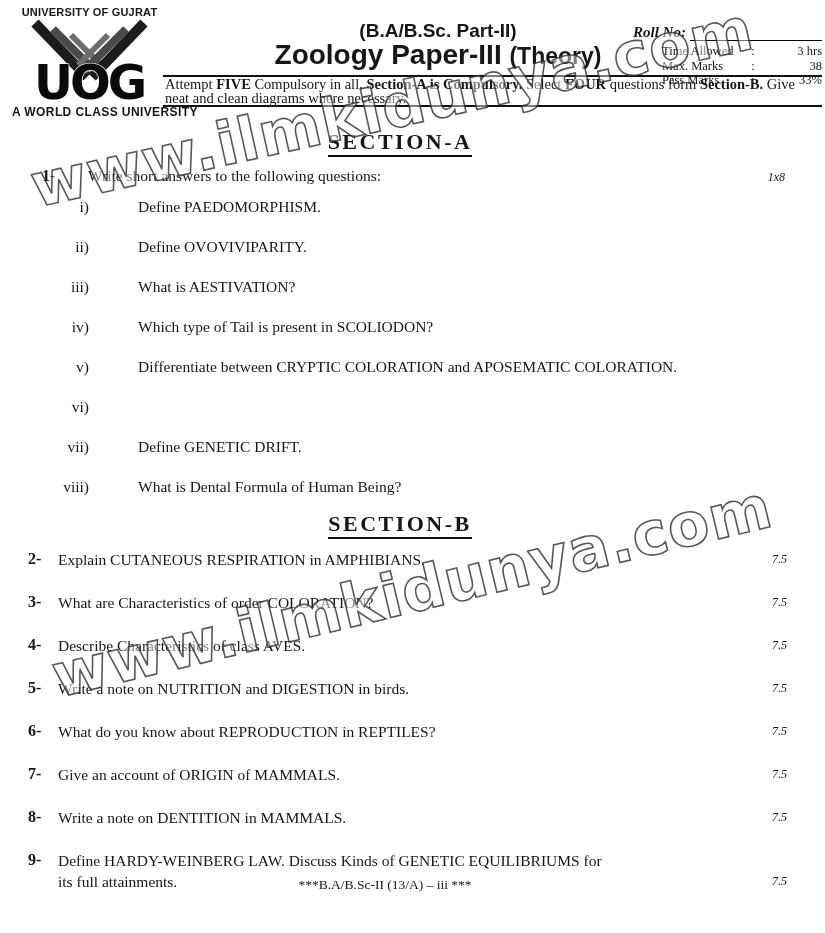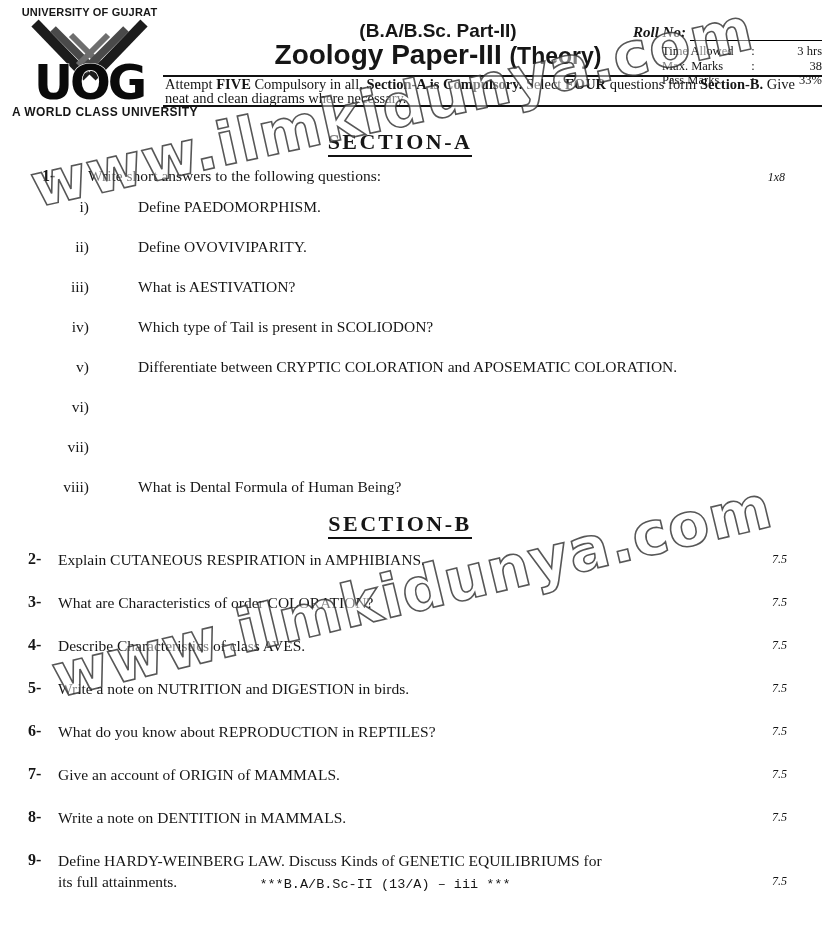--- a/index.html
+++ b/index.html
@@ -72,21 +72,21 @@
   .sa-text { margin-left:49px; }
 
   
   .qb-list { position:absolute; left:28px; top:549px; right:38px; }
   .qb-row { display:flex; align-items:flex-start; line-height:19px; margin-bottom:22px; font-size:15.5px; }
   .qb-row .qb-text { flex:1; line-height:21px; }
   .qb-no { width:30px; font-weight:bold; font-size:16px; }
   .qb-marks { font-style:italic; font-size:12px; align-self:flex-end; padding-bottom:1px; }
 
   
-  .footer { position:absolute; left:0; top:877px; width:770px; text-align:center; font-size:13.5px;font-family:Liberation Mono, monospace; }
+  .footer { position:absolute; left:0; top:877px; width:770px; text-align:center; font-size:13.5px; }
 </style>
 </head>
 <body>
 
 <div class="page">
 
   <div class="watermark wm1">www.ilmkidunya.com</div>
   <div class="watermark wm2">www.ilmkidunya.com</div>
 
   <div class="logo">
@@ -164,20 +164,21 @@
       </div>
       <div class="sa-row">
         <span class="sa-no">v)</span>
         <span class="sa-text">Differentiate between CRYPTIC COLORATION and APOSEMATIC COLORATION.</span>
       </div>
       <div class="sa-row">
         <span class="sa-no">vi)</span>
       </div>
       <div class="sa-row">
         <span class="sa-no">vii)</span>
+        <span class="sa-text">Define GENETIC DRIFT.</span>
       </div>
       <div class="sa-row">
         <span class="sa-no">viii)</span>
         <span class="sa-text">What is Dental Formula of Human Being?</span>
       </div>
     </div>
 
   <div class="section-heading sh-b">
     <span>SECTION-B</span>
   </div>

